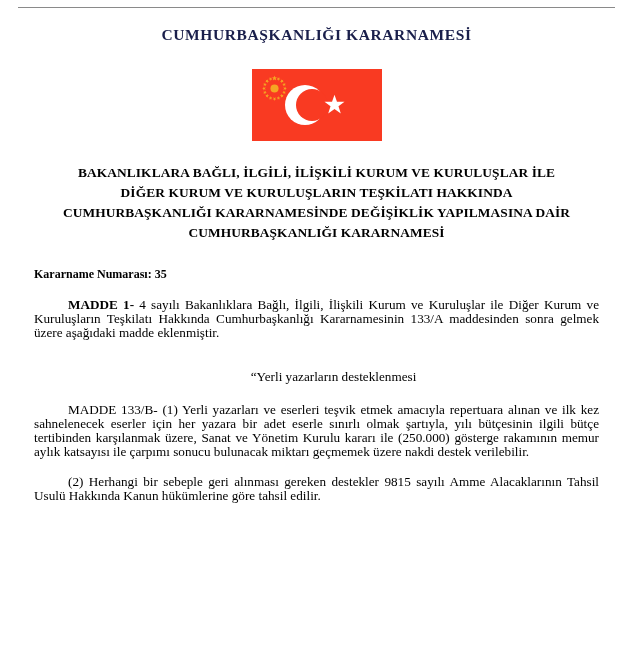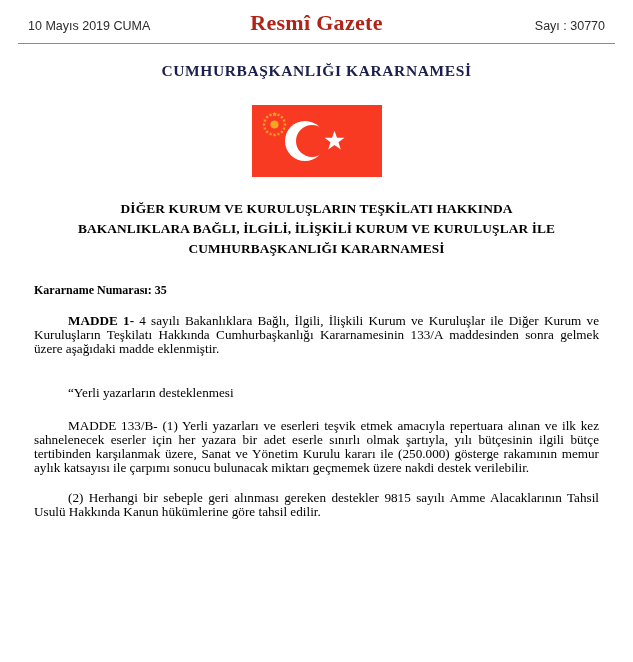--- a/index.html
+++ b/index.html
@@ -150,35 +150,30 @@
     font-family: "Liberation Serif", serif;
     hyphens: none;
   }
   p.para.tight { }
   p.quote-head {
     margin: 0;
     margin-top: 26px;
     text-indent: 34px;
     font-size: 13.2px;
     line-height: 21px;
-    text-align: left;
+    text-align: center;
     font-family: "Liberation Serif", serif;
   }
   .b { font-weight: bold; }
 </style>
 </head>
 <body>
 
 <div class="page">
 
-  <div class="masthead">
-    <span class="masthead-date">10 Mayıs 2019 CUMA</span>
-    <span class="masthead-title">Resmî Gazete</span>
-    <span class="masthead-issue">Sayı : 30770</span>
-  </div>
 
   <div class="rule"></div>
 
   <div class="doc-kind">CUMHURBAŞKANLIĞI KARARNAMESİ</div>
 
   <div class="flag-wrap">
     <div class="flag">
       <svg class="emblem" viewBox="0 0 100 100">
         <g fill="#f5a623">
           <circle cx="50" cy="50" r="15"></circle>
@@ -207,22 +202,23 @@
       </svg>
       <div class="crescent"></div>
       <div class="crescent-cut"></div>
       <svg class="star" viewBox="0 0 100 100">
         <polygon fill="#ffffff" points="50,3 61.8,36.6 97.6,36.6 68.9,58.2 80.0,92.4 50,71.4 20.0,92.4 31.1,58.2 2.4,36.6 38.2,36.6"></polygon>
       </svg>
     </div>
   </div>
 
   <div class="doc-title">
+    <div>BAKANLIKLARA BAĞLI, İLGİLİ, İLİŞKİLİ KURUM VE KURULUŞLAR İLE</div>
     <div>DİĞER KURUM VE KURULUŞLARIN TEŞKİLATI HAKKINDA</div>
-    <div>BAKANLIKLARA BAĞLI, İLGİLİ, İLİŞKİLİ KURUM VE KURULUŞLAR İLE</div>
+    <div>CUMHURBAŞKANLIĞI KARARNAMESİNDE DEĞİŞİKLİK YAPILMASINA DAİR</div>
     <div>CUMHURBAŞKANLIĞI KARARNAMESİ</div>
   </div>
 
   <div class="body-area">
 
     <div class="decree-no">Kararname Numarası: 35</div>
 
     <p class="para"><span class="b">MADDE 1-</span><span> 4 sayılı Bakanlıklara Bağlı, İlgili, İlişkili Kurum ve Kuruluşlar ile Diğer Kurum ve Kuruluşların Teşkilatı Hakkında Cumhurbaşkanlığı Kararnamesinin 133/A maddesinden sonra gelmek üzere aşağıdaki madde eklenmiştir.</span></p>
 
     <p class="quote-head">“Yerli yazarların desteklenmesi</p>

